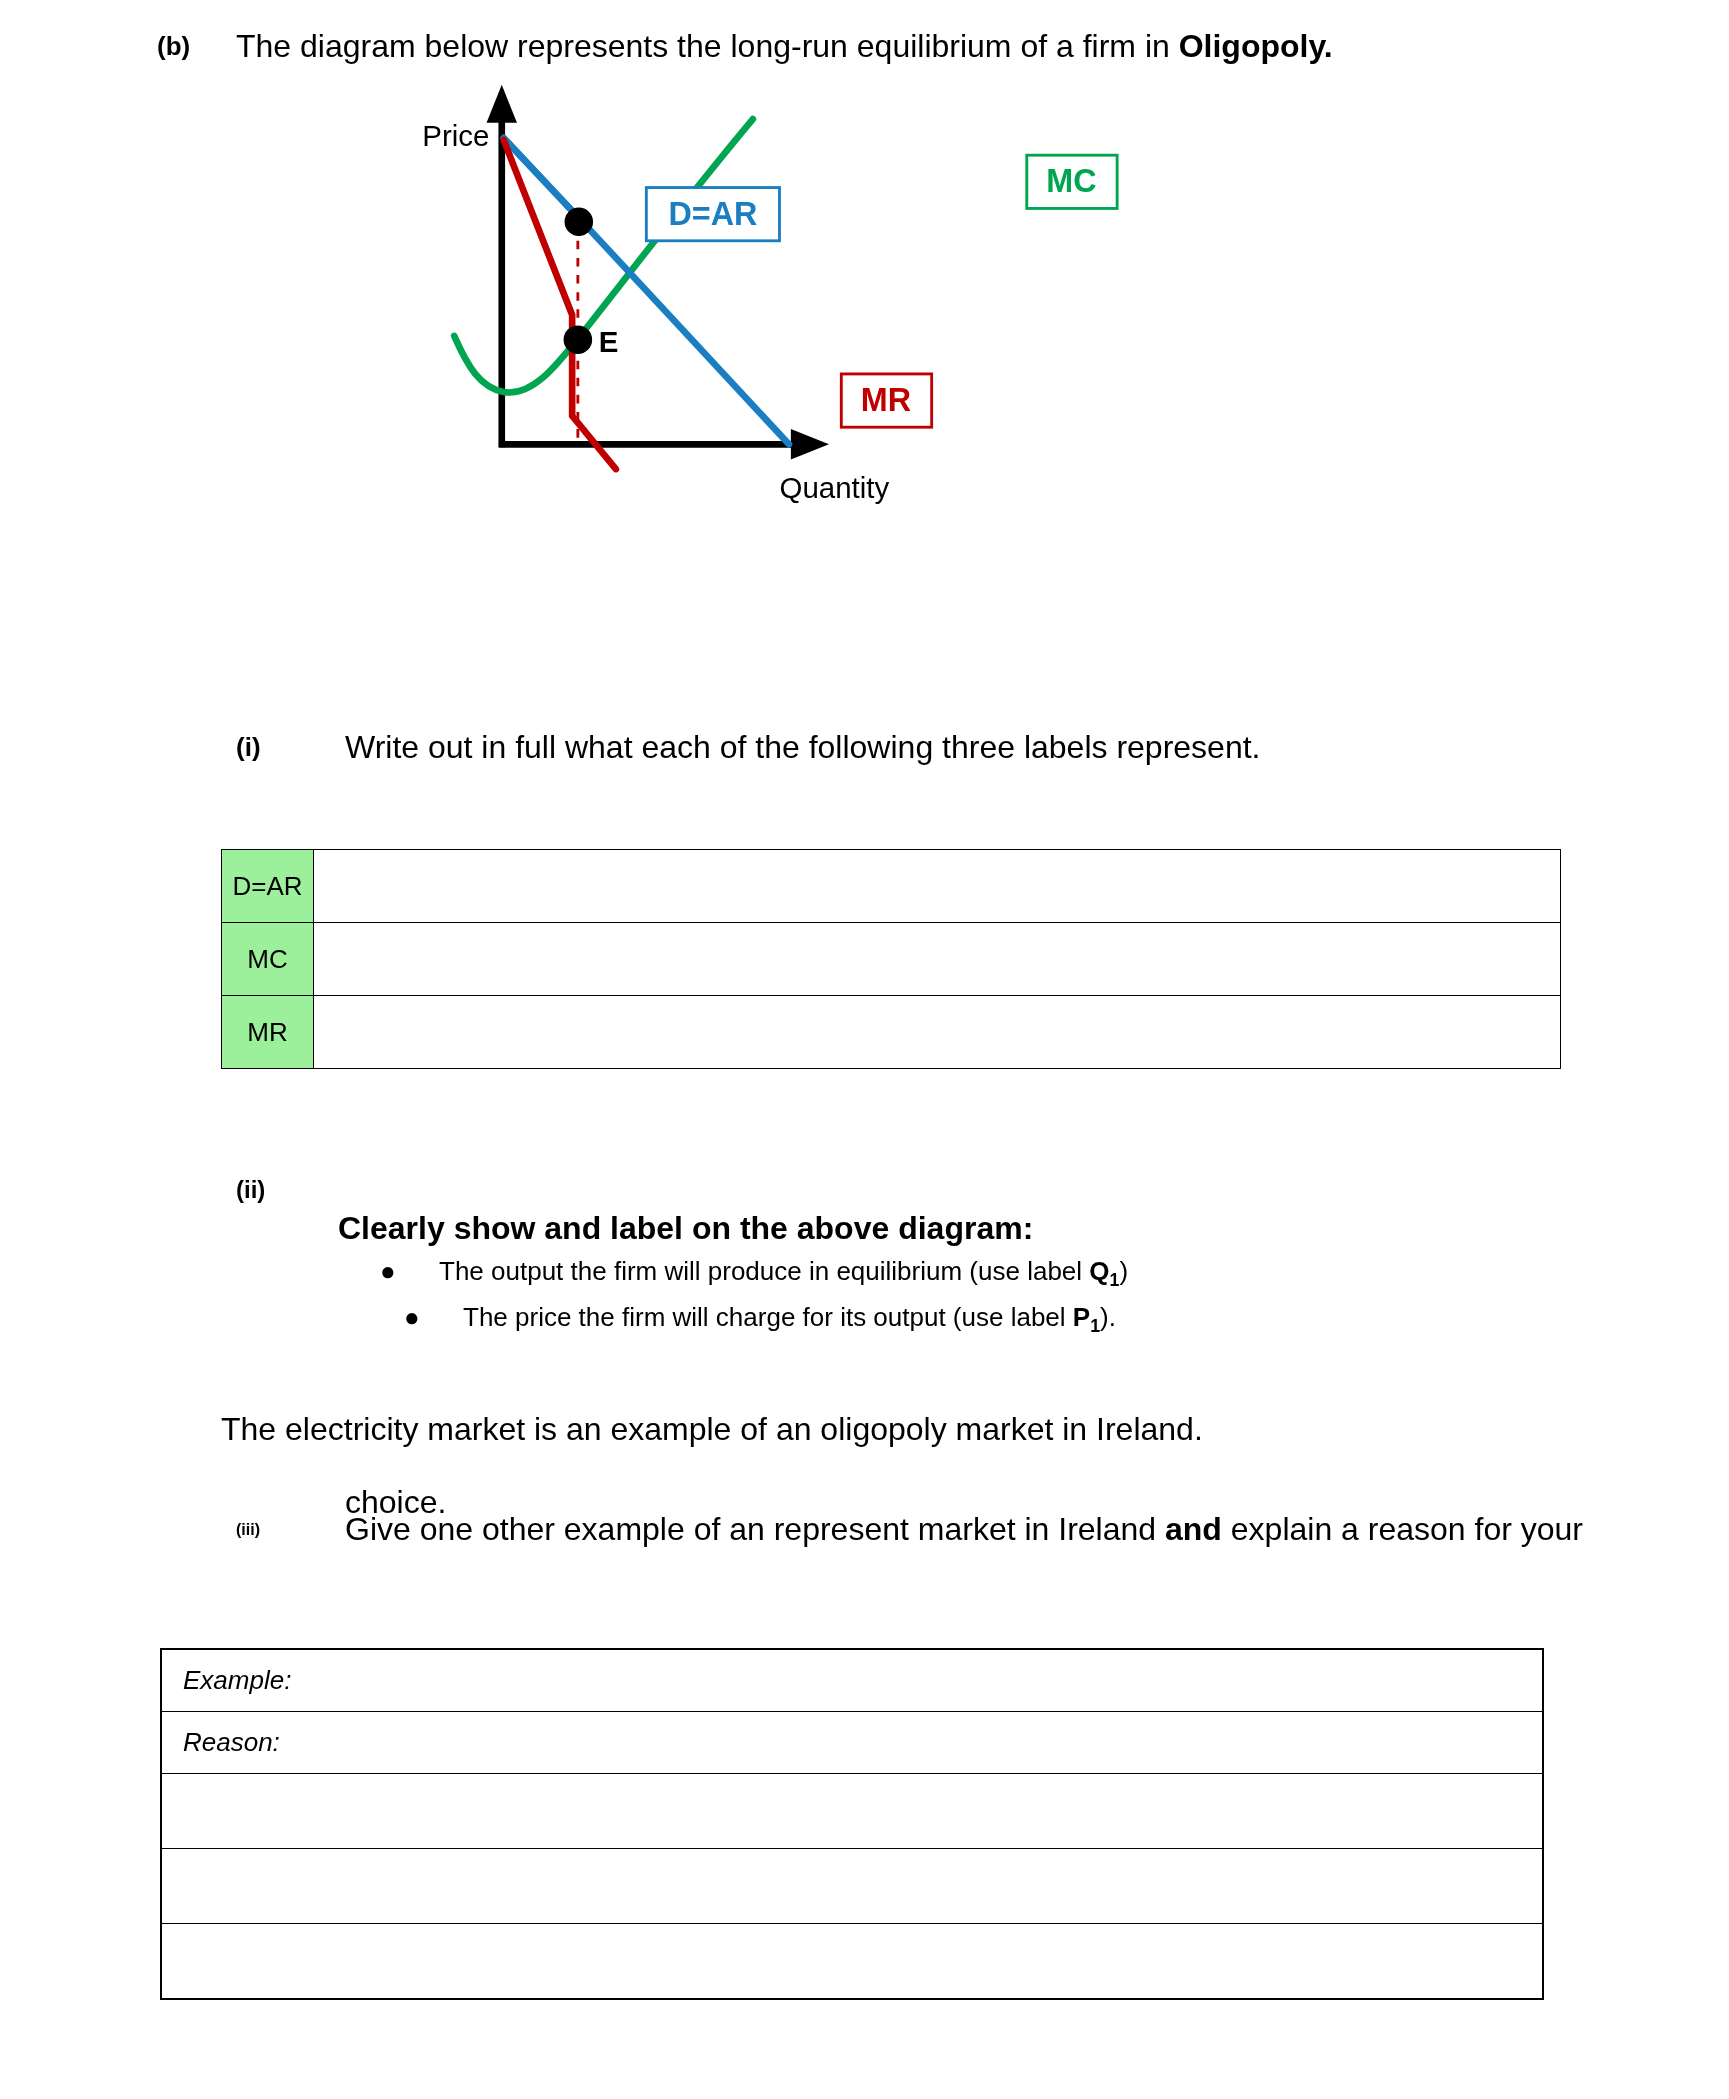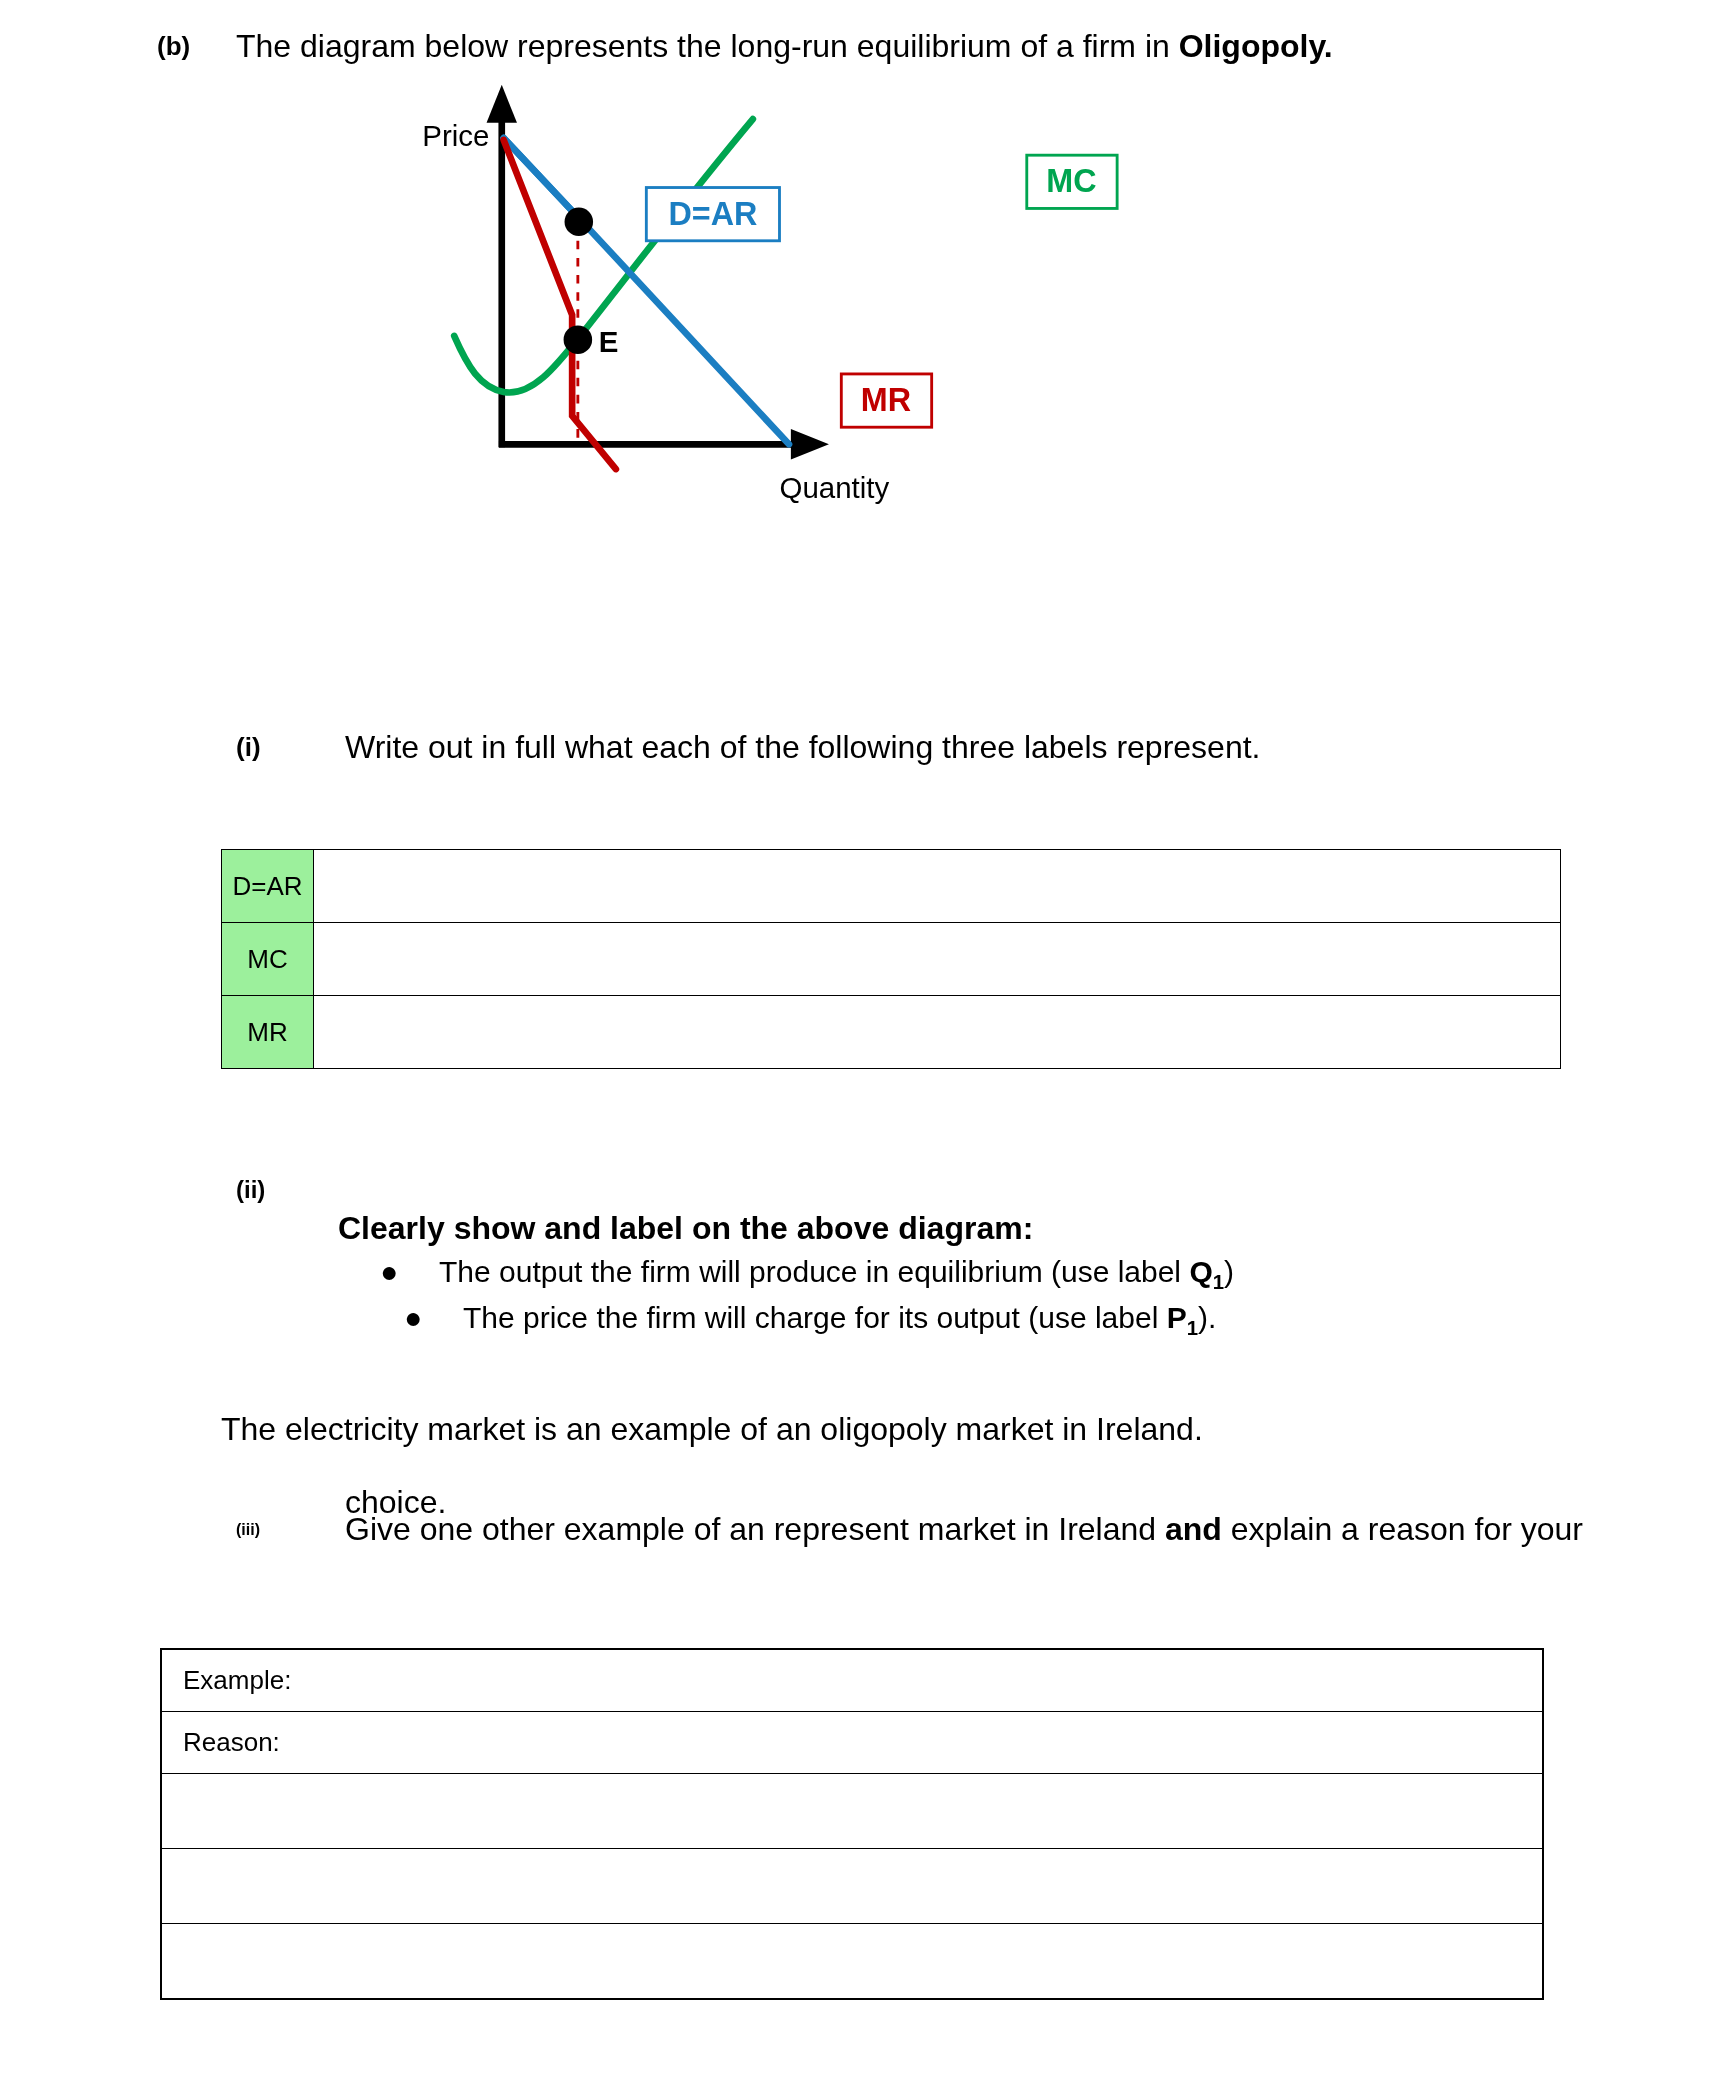--- a/index.html
+++ b/index.html
@@ -85,21 +85,21 @@
     background: #ffffff;
   }
 
   
   #qii-marker { left: 236px; top: 1170px; font-weight: bold; font-size: 24px; }
   #qii-line1  { left: 338px; top: 1170px; }
   #qii-line2  { left: 338px; top: 1209px; font-weight: bold; }
   .bullet-row {
     position: absolute;
     left: 380px;
-    font-size: 30px;
+    font-size: 26px;
     line-height: 39px;
     white-space: nowrap;
   }
   #qii-b1 { top: 1252px; }
   #qii-b2 { top: 1298px; margin-left: 24px; }
   .bullet-dot {
     display: inline-block;
     width: 59px;
     text-align: left;
   }
@@ -123,21 +123,21 @@
     table-layout: fixed;
     border: 2.9px solid #000;
   }
   #answer-table td {
     border: 1.9px solid #000000;
     padding: 0 0 0 21px;
     vertical-align: middle;
     font-size: 26px;
     background: #ffffff;
   }
-  #answer-table td.r-short { height: 61px; }
+  #answer-table td.r-short { height: 61px; font-style: italic; }
   #answer-table td.r-tall  { height: 74px; }
 </style>
 </head>
 <body>
 
 <div class="page">
 
   <div class="label-marker" id="part-b-marker">(b)</div>
   <div class="qline" id="part-b-text">
     <span>The diagram below represents the long-run equilibrium of a firm in </span><span class="bold">Oligopoly.</span>

